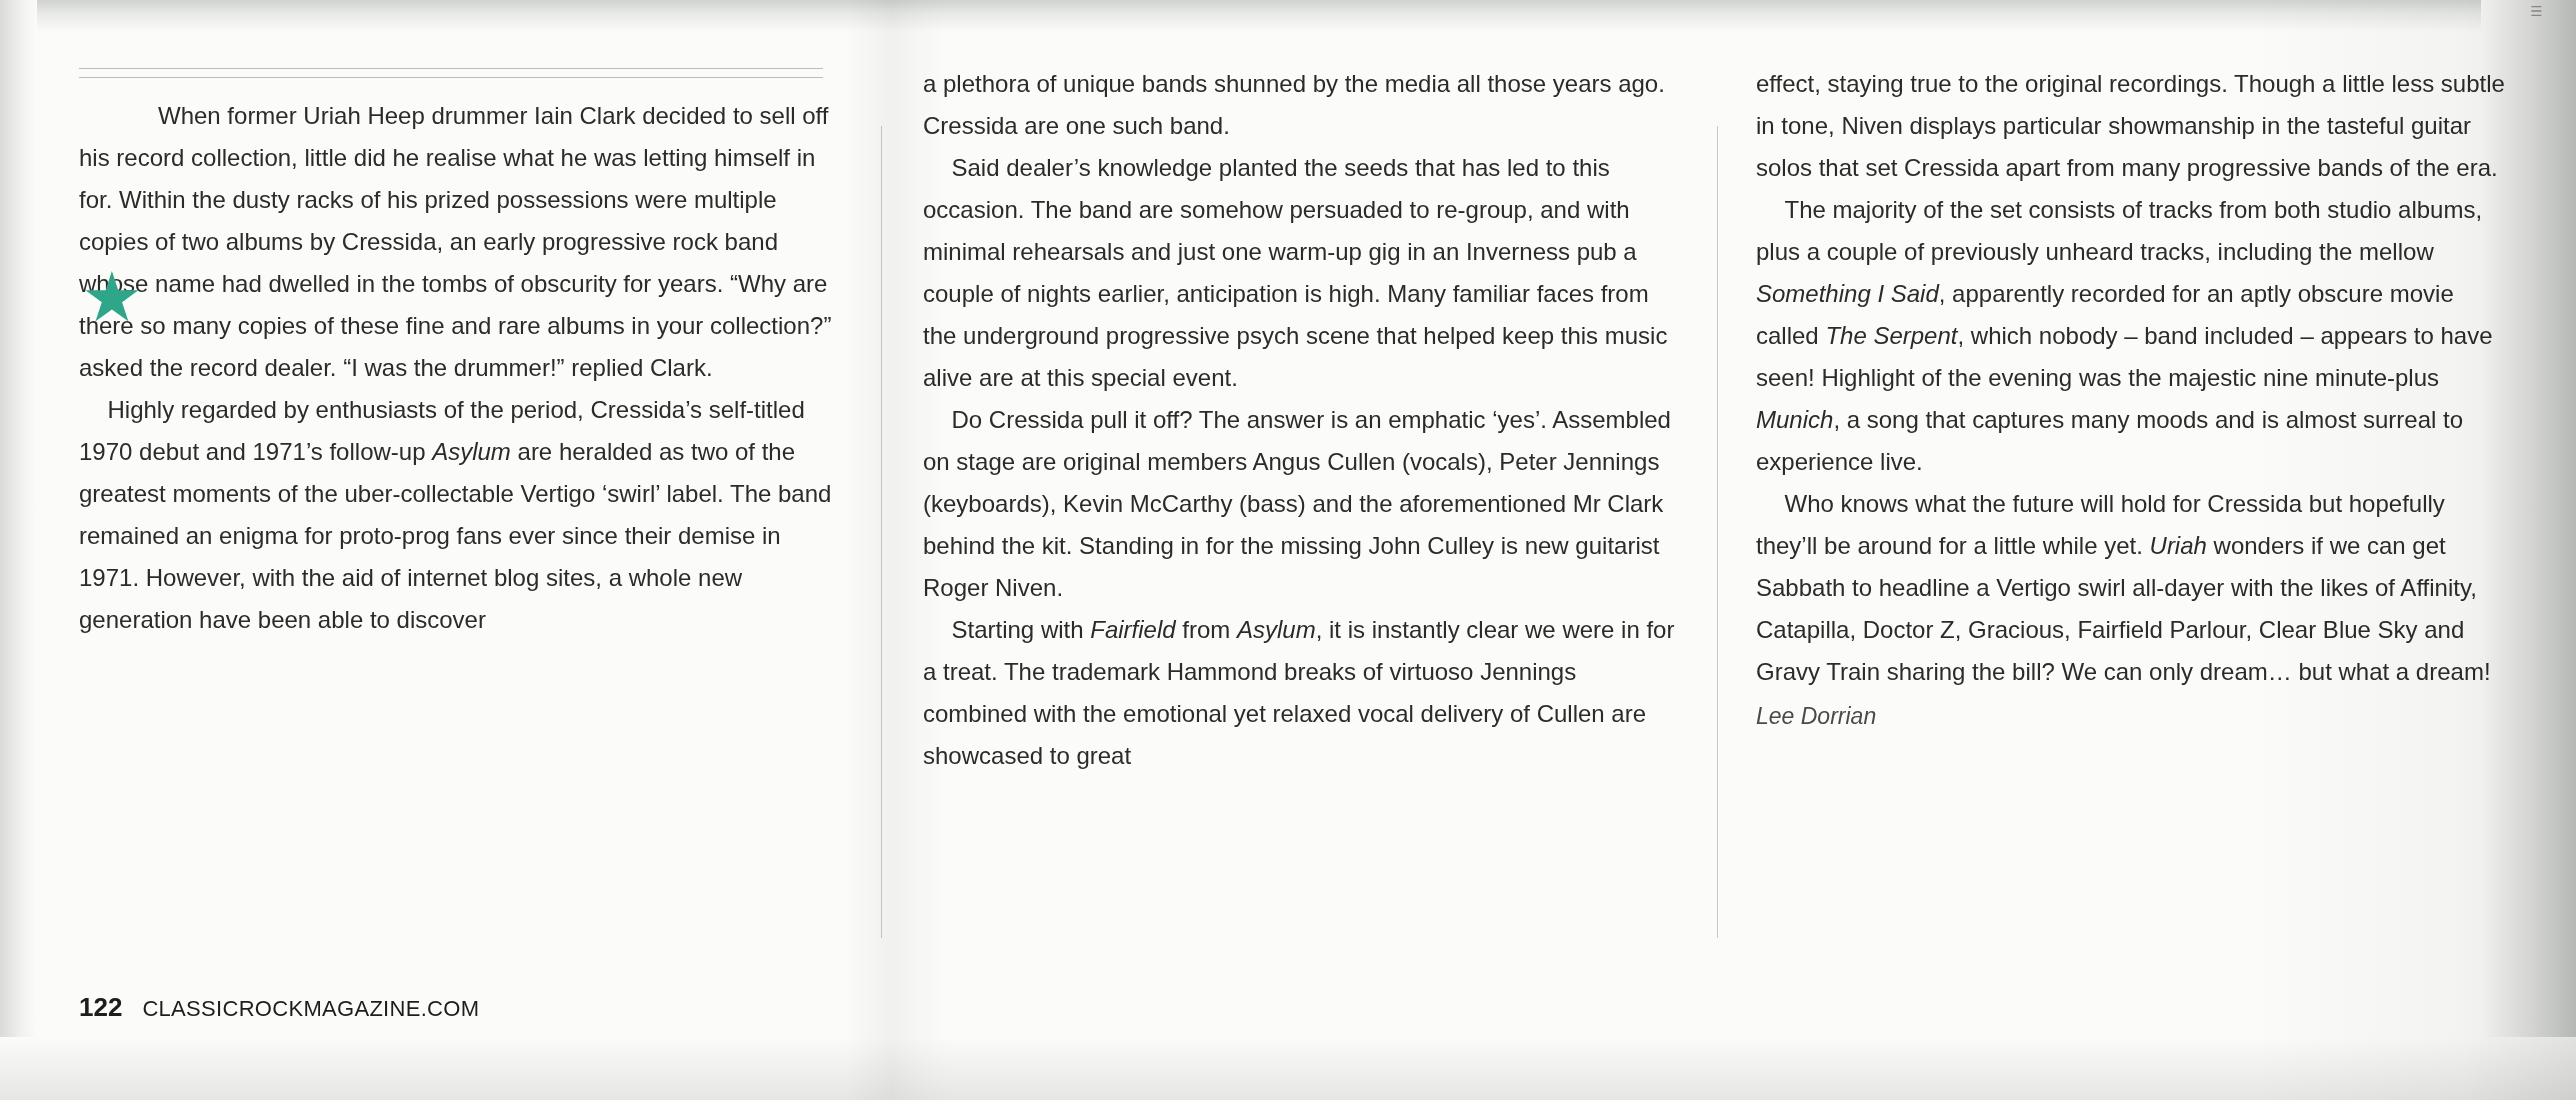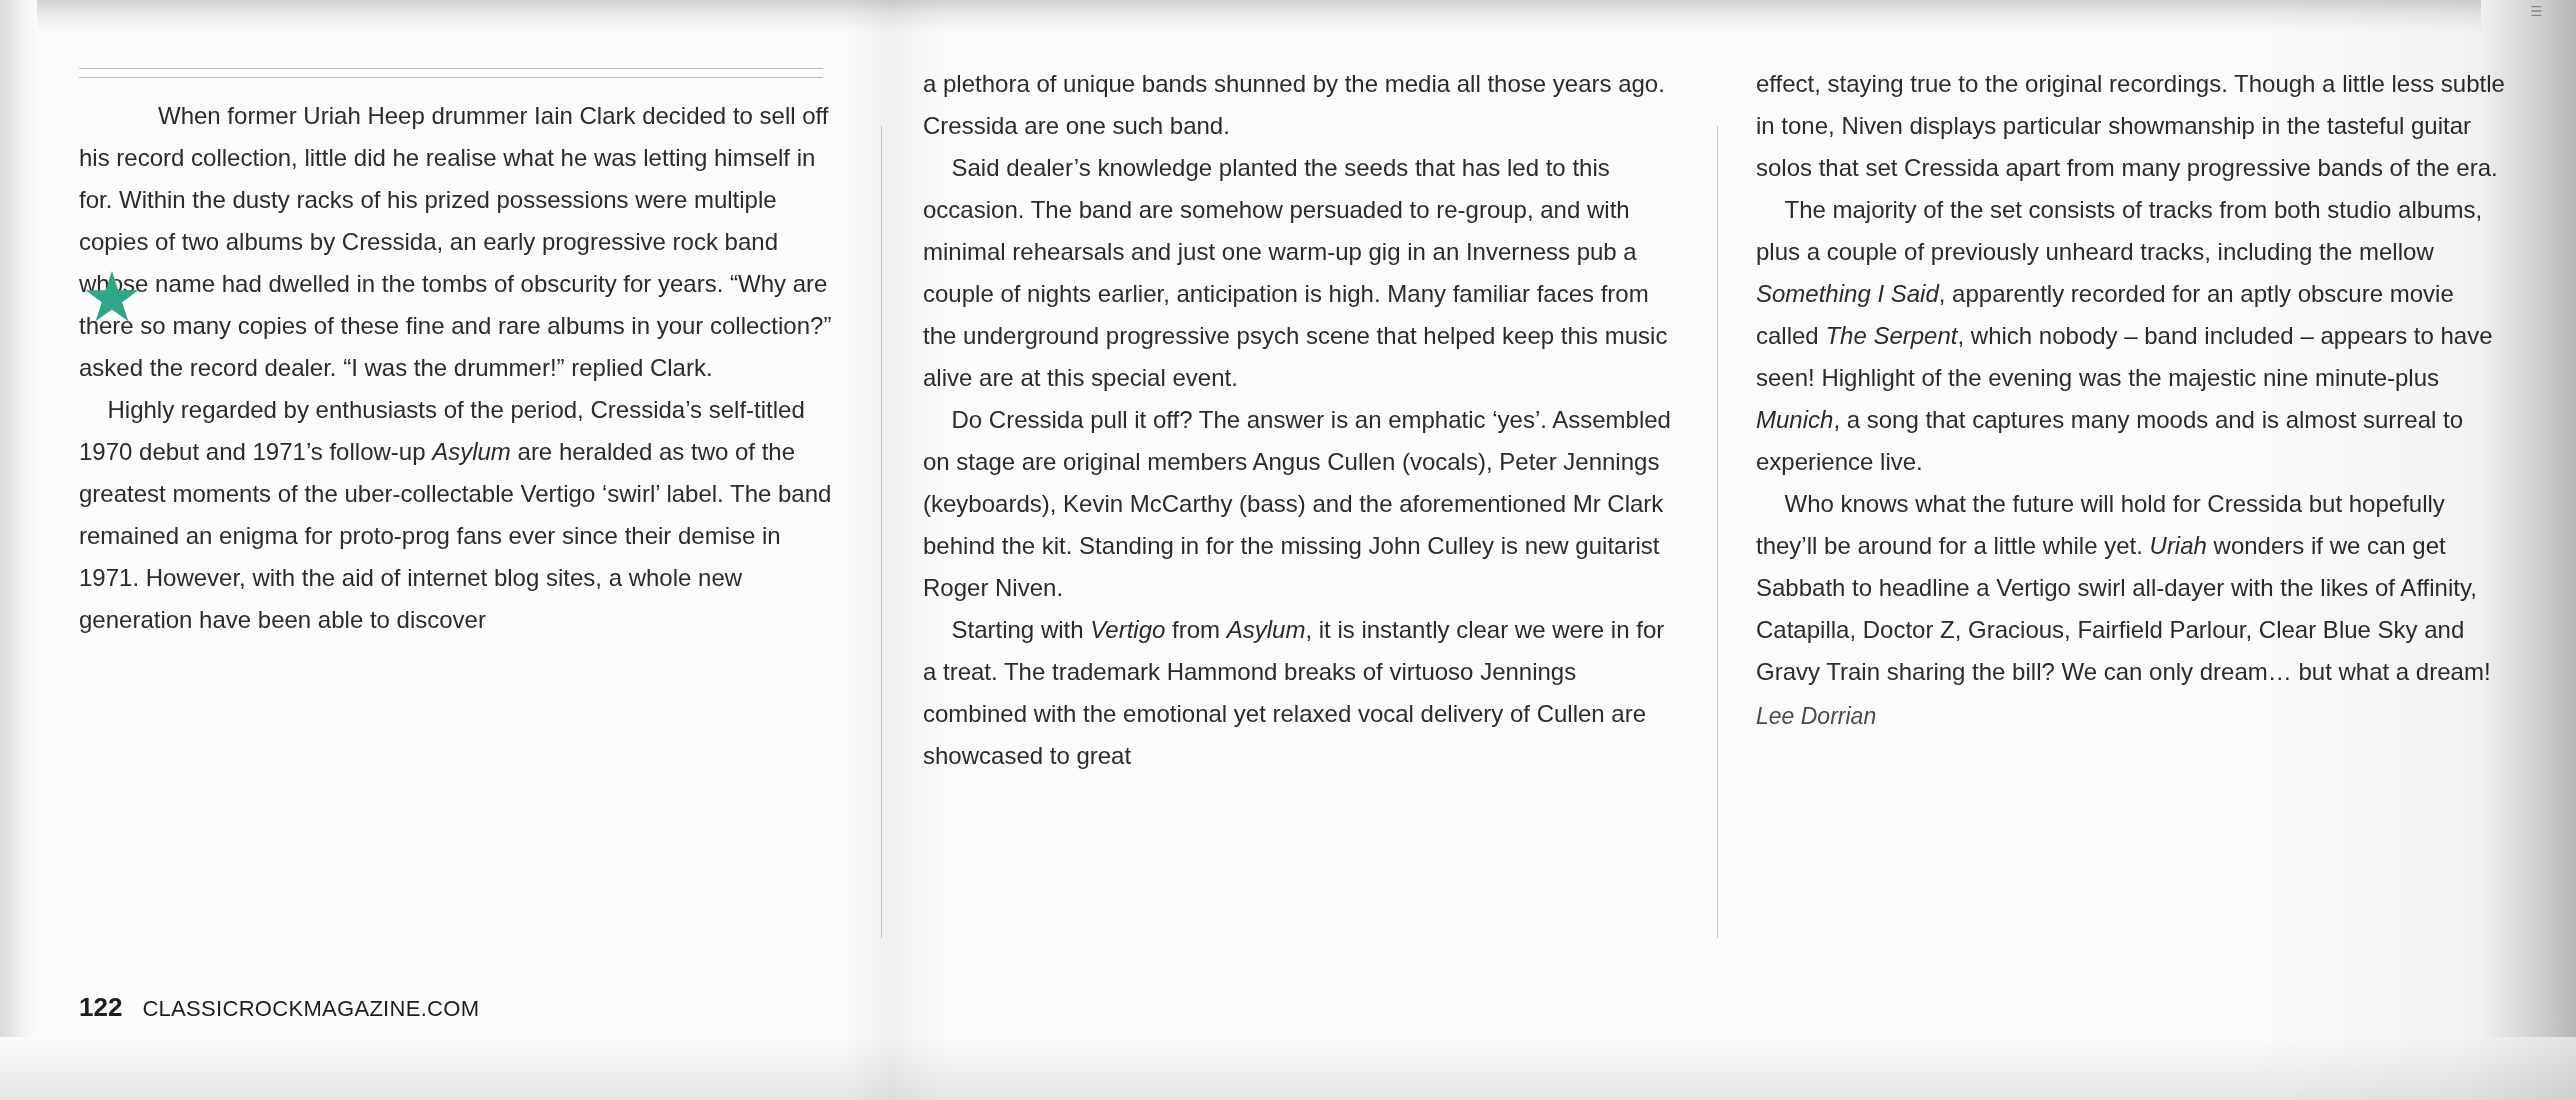--- a/index.html
+++ b/index.html
@@ -221,21 +221,21 @@
       <div class="para-block">
         <p class="body first">When former Uriah Heep drummer Iain Clark decided to sell off his record collection, little did he realise what he was letting himself in for. Within the dusty racks of his prized possessions were multiple copies of two albums by Cressida, an early progressive rock band whose name had dwelled in the tombs of obscurity for years. “Why are there so many copies of these fine and rare albums in your collection?” asked the record dealer. “I was the drummer!” replied Clark.</p>
         <p class="body indent">Highly regarded by enthusiasts of the period, Cressida’s self-titled 1970 debut and 1971’s follow-up <em>Asylum</em> are heralded as two of the greatest moments of the uber-collectable Vertigo ‘swirl’ label. The band remained an enigma for proto-prog fans ever since their demise in 1971. However, with the aid of internet blog sites, a whole new generation have been able to discover</p>
       </div>
     </div>
 
     <div class="col col2">
       <p class="body">a plethora of unique bands shunned by the media all those years ago. Cressida are one such band.</p>
       <p class="body indent">Said dealer’s knowledge planted the seeds that has led to this occasion. The band are somehow persuaded to re-group, and with minimal rehearsals and just one warm-up gig in an Inverness pub a couple of nights earlier, anticipation is high. Many familiar faces from the underground progressive psych scene that helped keep this music alive are at this special event.</p>
       <p class="body indent">Do Cressida pull it off? The answer is an emphatic ‘yes’. Assembled on stage are original members Angus Cullen (vocals), Peter Jennings (keyboards), Kevin McCarthy (bass) and the aforementioned Mr Clark behind the kit. Standing in for the missing John Culley is new guitarist Roger Niven.</p>
-      <p class="body indent">Starting with <em>Vertigo</em> from <em>Asylum</em>, it is instantly clear we were in for a treat. The trademark Hammond breaks of virtuoso Jennings combined with the emotional yet relaxed vocal delivery of Cullen are showcased to great</p>
+      <p class="body indent">Starting with <em>Fairfield</em> from <em>Asylum</em>, it is instantly clear we were in for a treat. The trademark Hammond breaks of virtuoso Jennings combined with the emotional yet relaxed vocal delivery of Cullen are showcased to great</p>
     </div>
 
     <div class="col col3">
       <p class="body">effect, staying true to the original recordings. Though a little less subtle in tone, Niven displays particular showmanship in the tasteful guitar solos that set Cressida apart from many progressive bands of the era.</p>
       <p class="body indent">The majority of the set consists of tracks from both studio albums, plus a couple of previously unheard tracks, including the mellow <em>Something I Said</em>, apparently recorded for an aptly obscure movie called <em>The Serpent</em>, which nobody – band included – appears to have seen! Highlight of the evening was the majestic nine minute-plus <em>Munich</em>, a song that captures many moods and is almost surreal to experience live.</p>
       <p class="body indent">Who knows what the future will hold for Cressida but hopefully they’ll be around for a little while yet. <em>Uriah</em> wonders if we can get Sabbath to headline a Vertigo swirl all-dayer with the likes of Affinity, Catapilla, Doctor Z, Gracious, Fairfield Parlour, Clear Blue Sky and Gravy Train sharing the bill? We can only dream… but what a dream!</p>
       <div class="byline">Lee Dorrian</div>
     </div>
 
   </div>

